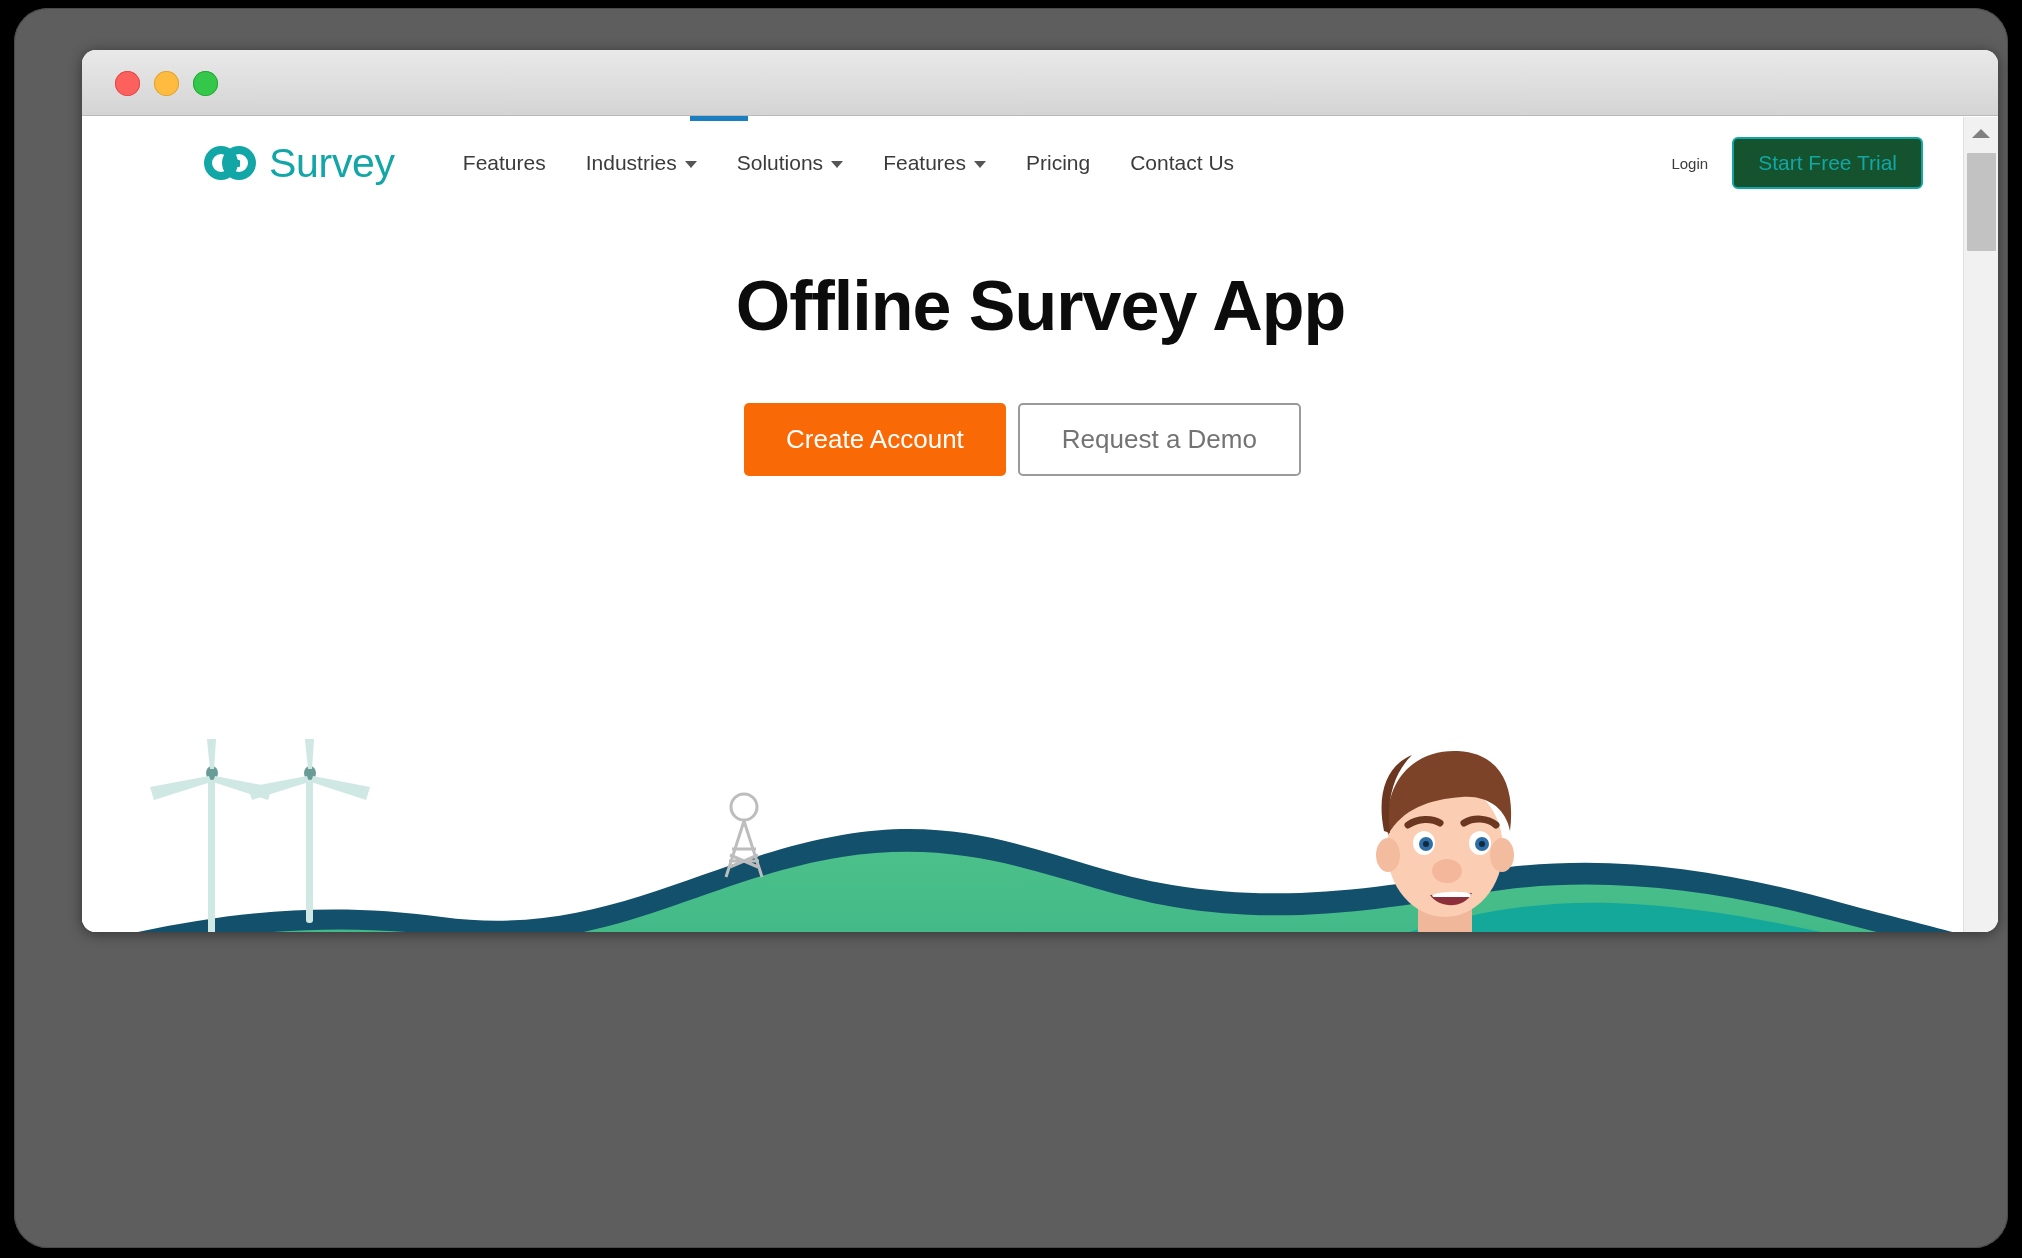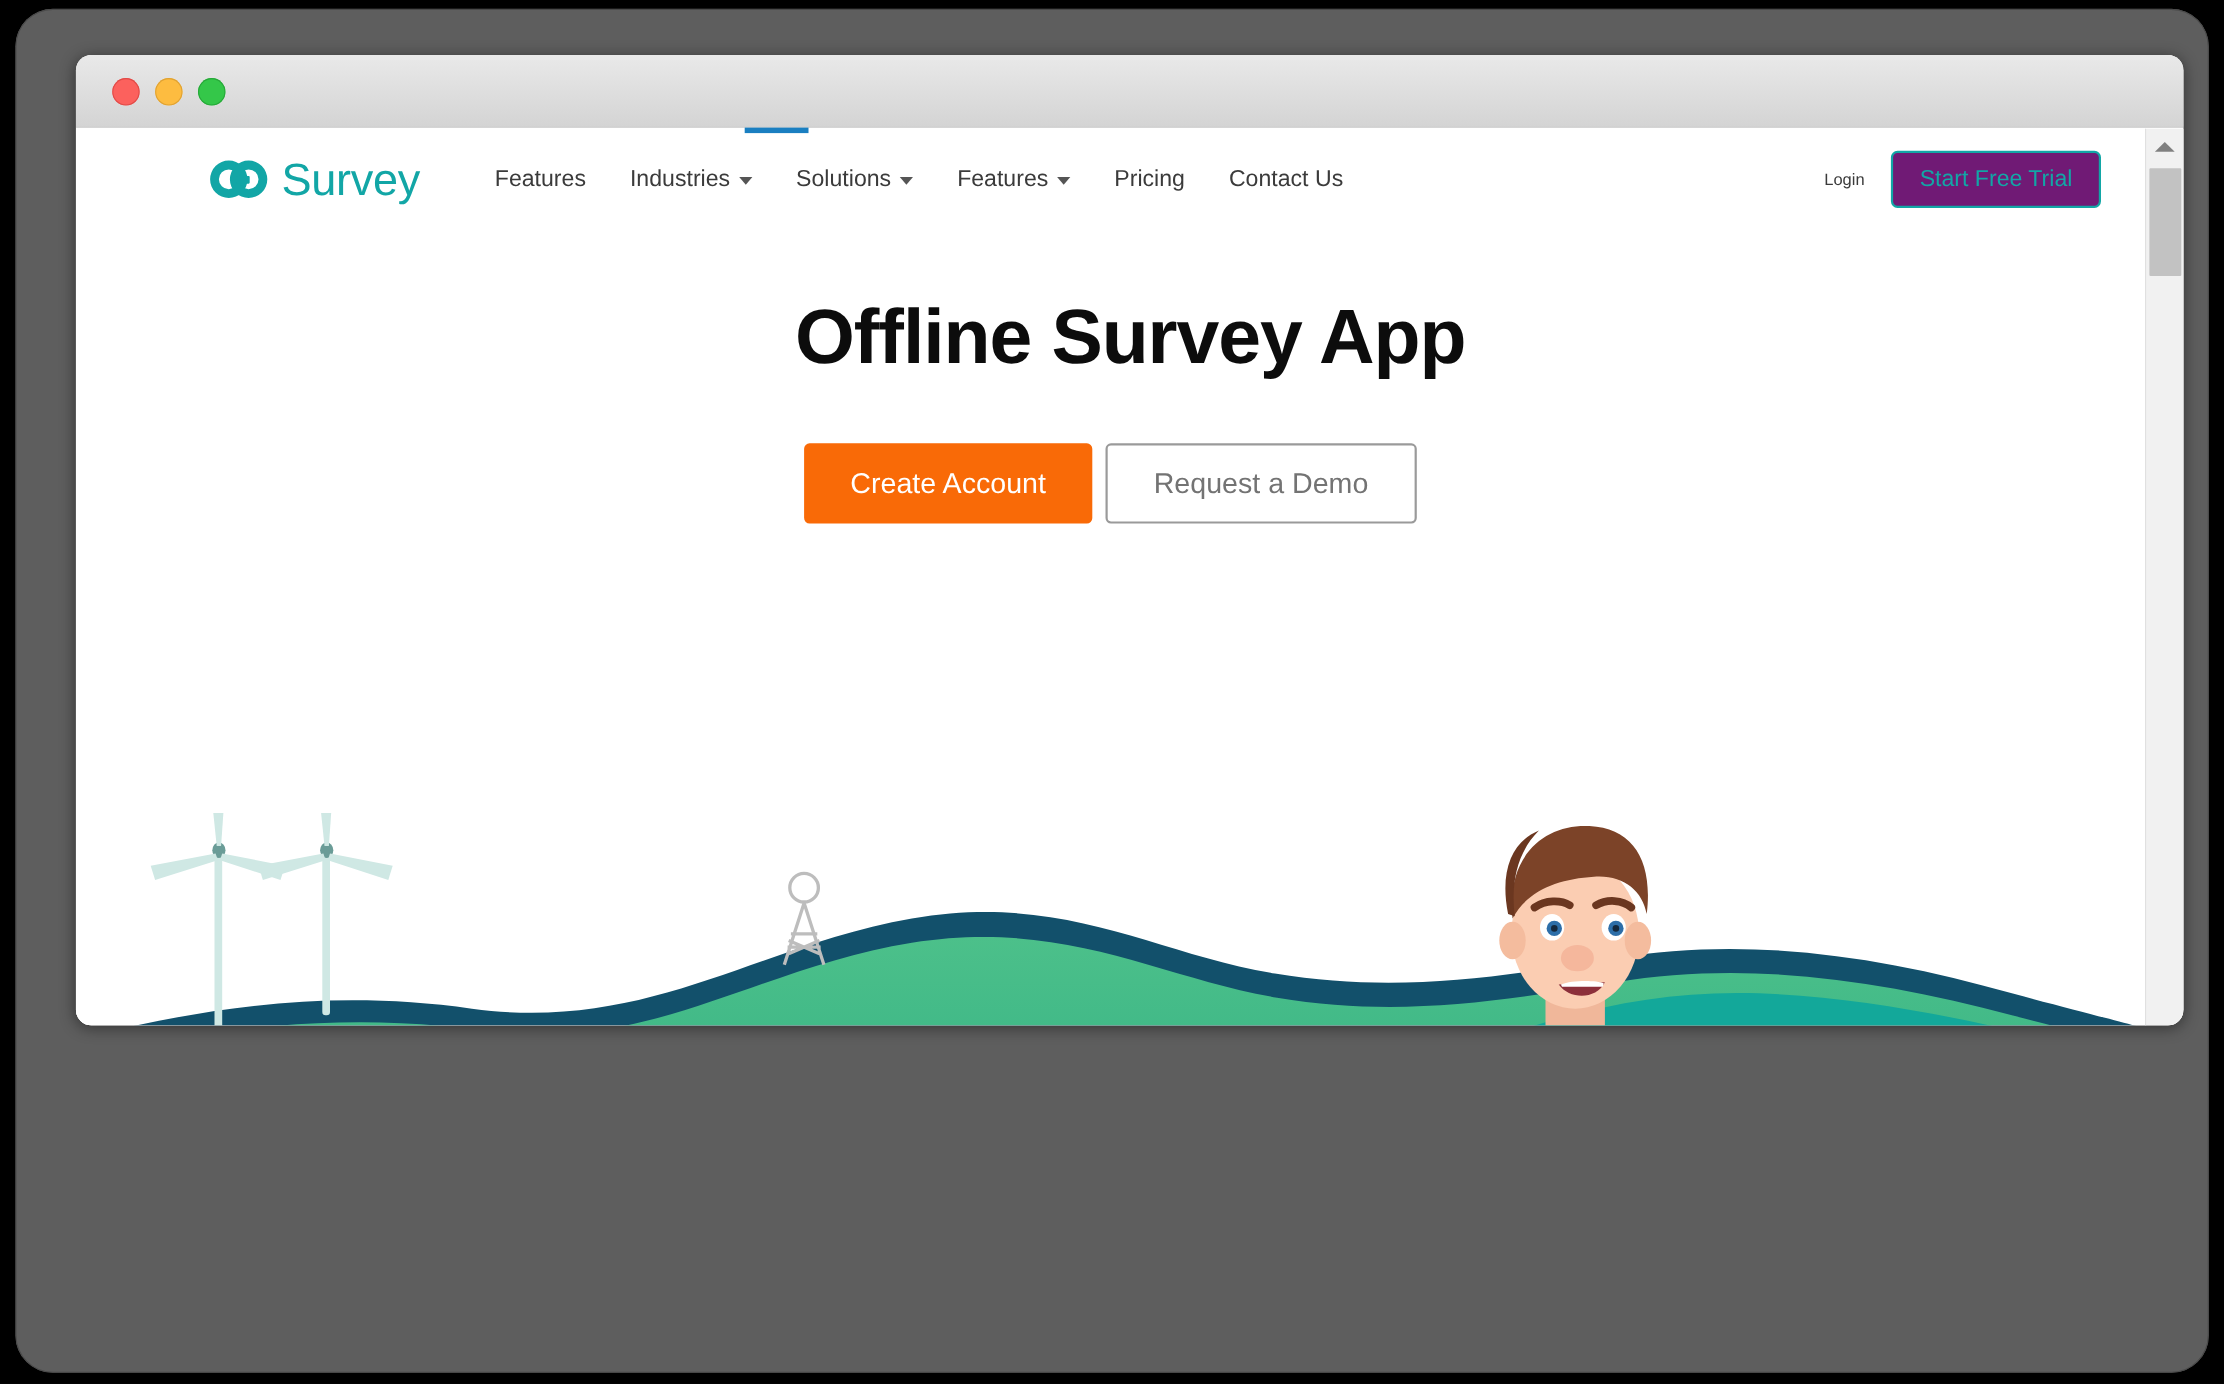--- a/index.html
+++ b/index.html
@@ -19,21 +19,21 @@
   #window-frame {
     position:absolute;
     left:14px; top:8px;
     width:1994px; height:1240px;
     background:#5e5e5e;
     border-radius:34px;
     box-shadow:0 0 0 1px #4a4a4a inset;
   }
   #window {
     position:absolute;
-    left:55px; top:42px;
+    left:68px; top:42px;
     width:1916px; height:882px;
     background:#ffffff;
     border-radius:14px;
     overflow:hidden;
     box-shadow:0 2px 14px rgba(0,0,0,.45);
     text-decoration:underline;
   }
 
   
   #titlebar {
@@ -138,21 +138,21 @@
   .chev {
     width:0;height:0;border-left:6px solid transparent;border-right:6px solid transparent;
     border-top:7px solid #555; margin-top:3px;
   }
 
   #right-nav { display:flex; align-items:center; gap:0; margin-left:auto; }
   #login-link { font-size:15px; color:#3b3b3b; padding:0 24px; cursor:pointer; white-space:nowrap; }
   #trial-btn {
     font-size:21px; color:#12a6a6;
     border:2px solid #12a6a6; border-radius:6px;
-    padding:12px 24px; background:#701a75; cursor:pointer; white-space:nowrap;
+    padding:12px 24px; background:#14532d; cursor:pointer; white-space:nowrap;
     font-family:"Liberation Sans", sans-serif;
   }
 
   
   #hero { position:relative; text-align:center; z-index:20; padding-top:62px; }
   #hero-title {
     font-size:70px; font-weight:bold; color:#0c0c0c;
     letter-spacing:-1px; line-height:1;padding-left:36px;
   }
   #hero-sub {

